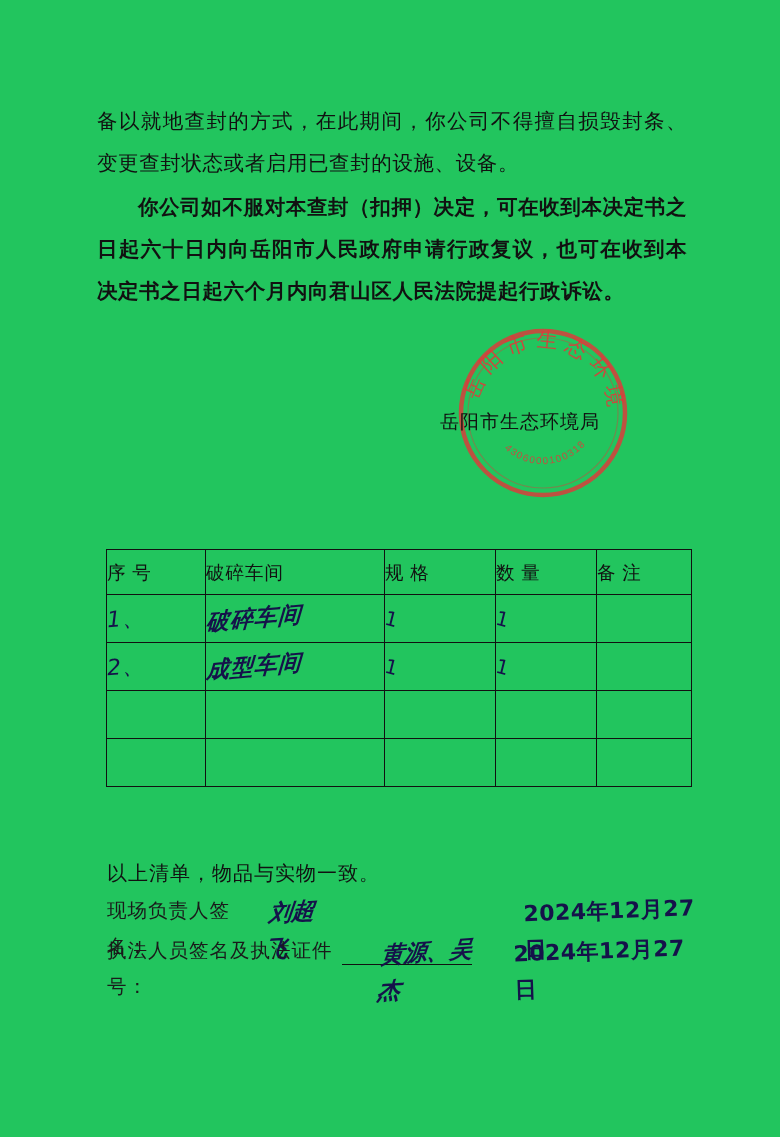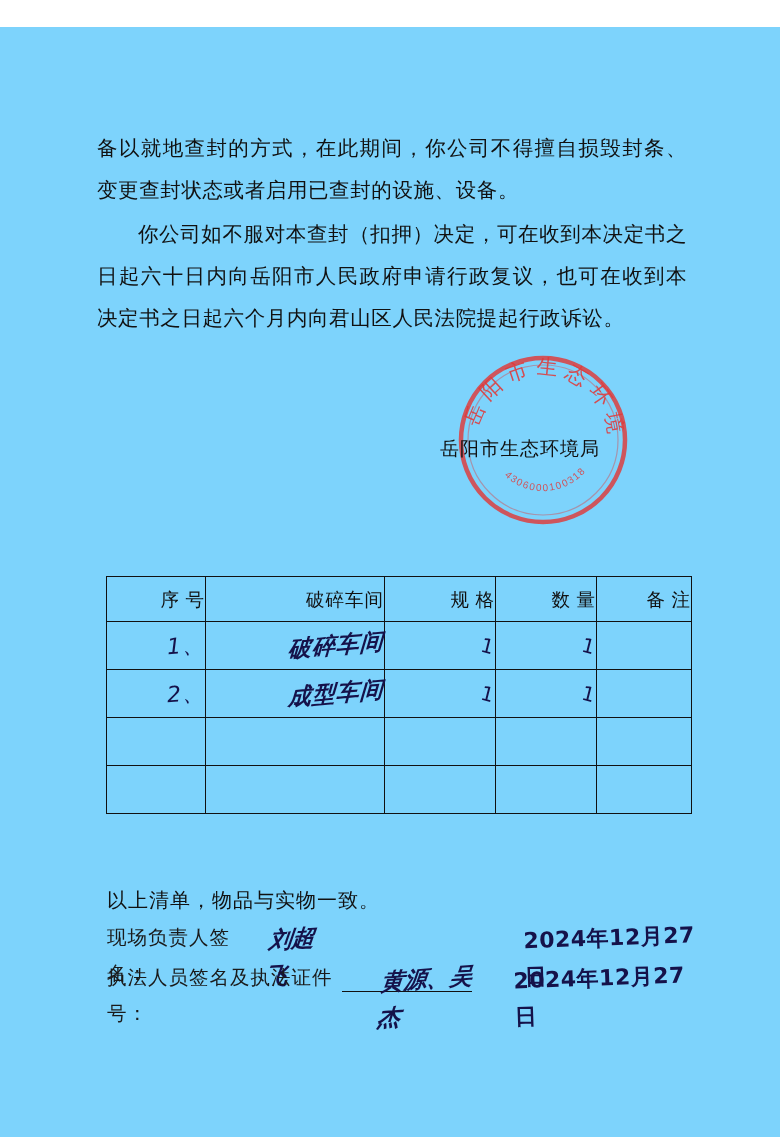--- a/index.html
+++ b/index.html
@@ -11,42 +11,42 @@
     width: 780px;
     height: 1137px;
     position: relative;
     font-family: "Liberation Serif", "DejaVu Serif", serif;
     color: #1a1a1a;
     overflow: hidden;
   }
   .page {
     position: absolute;
     inset: 0;
-    background: #7dd3fc;
-    margin-top: 27px;
+    background: #22c55e;
   }
 
   
   .body-text {
     position: absolute;
     left: 97px;
     top: 100px;
     width: 590px;
   }
   .para {
     font-size: 20.5px;
     line-height: 42px;
     letter-spacing: 0.6px;
     text-align: justify;
     text-justify: inter-ideograph;
     margin: 0 0 2px 0;
     color: #111;
   }
   .para.indent {
     text-indent: 41px;
+    font-weight: bold;
   }
 
   
   .issuer-block {
     position: absolute;
     left: 440px;
     top: 405px;
     width: 230px;
     text-align: left;
   }
@@ -94,21 +94,21 @@
     border-collapse: collapse;
     table-layout: fixed;
   }
   .items-table th,
   .items-table td {
     border: 1.3px solid #111;
     height: 44px;
     font-size: 18px;
     font-weight: normal;
     letter-spacing: 1px;
-    text-align: right;
+    text-align: left;
     vertical-align: middle;
     color: #111;
     padding: 0;
   }
   .items-table th { font-size: 18.5px; }
   .col-no    { width: 98px; }
   .col-name  { width: 178px; }
   .col-spec  { width: 110px; }
   .col-qty   { width: 100px; }
   .col-note  { width: 94px; }

